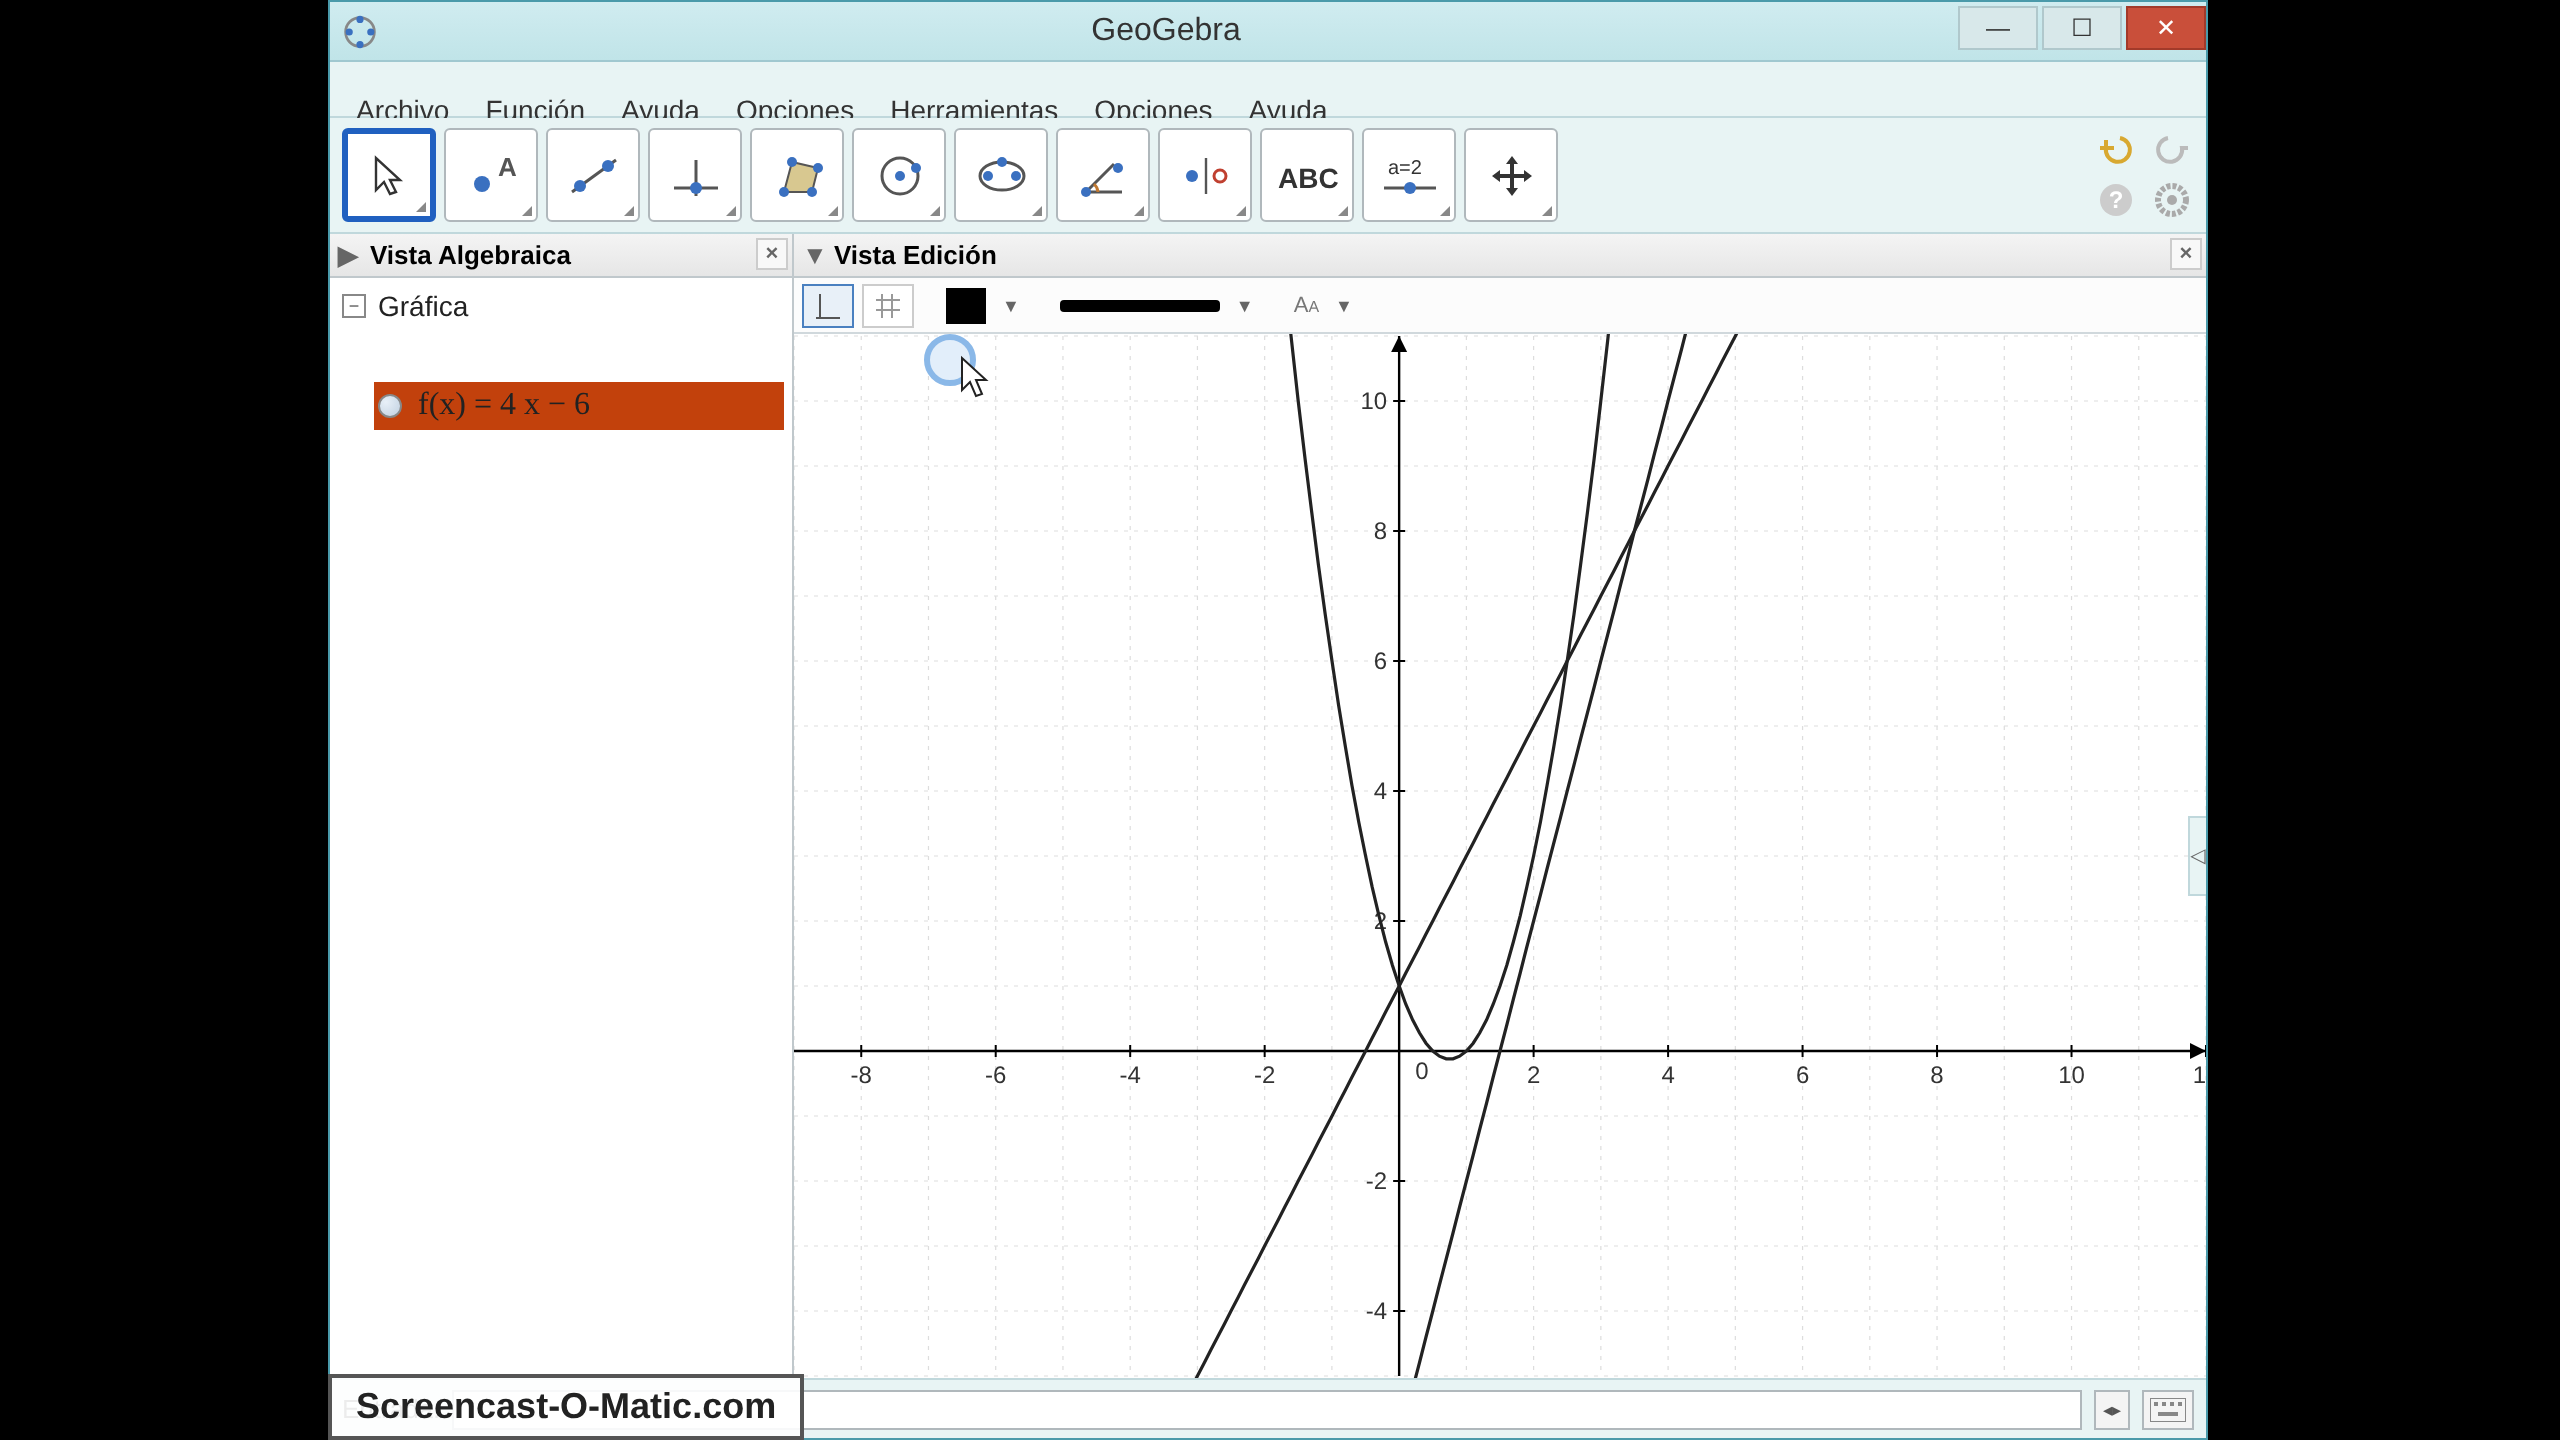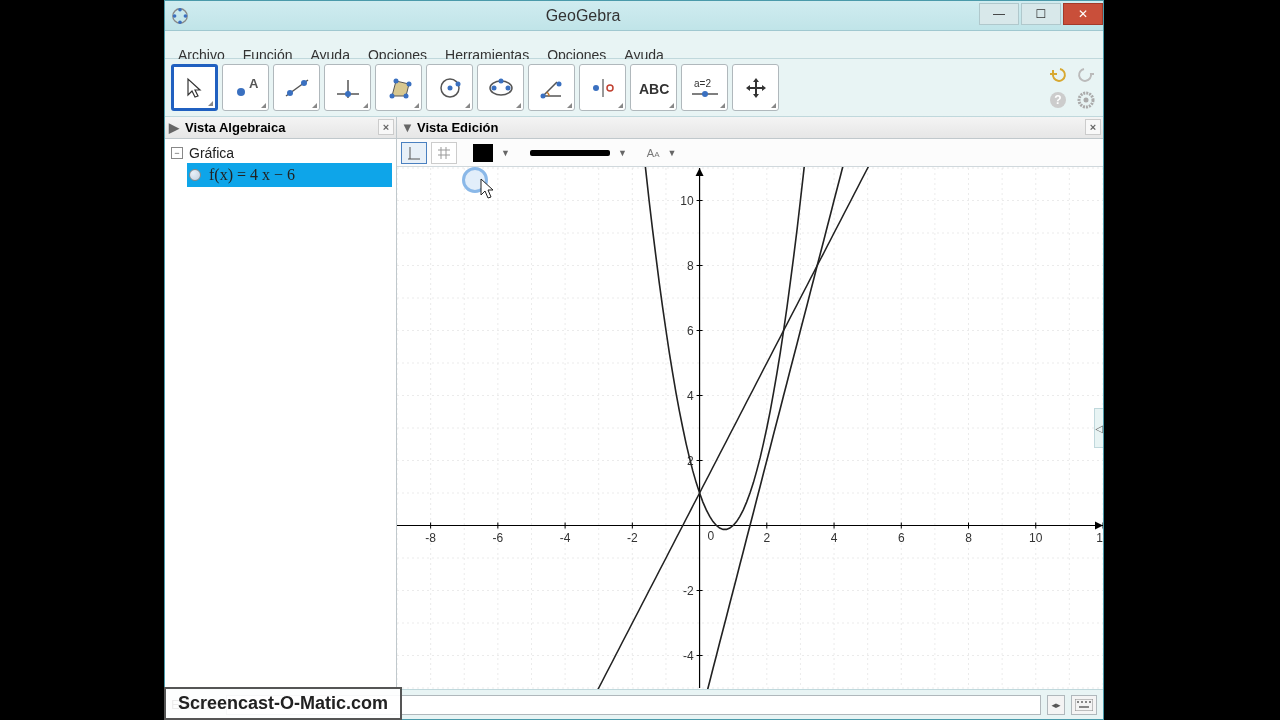--- a/index.html
+++ b/index.html
@@ -25,21 +25,21 @@
   .panel.algebra { width: 232px; background: #fff; border-right: 1px solid #c0c8cc; }
   .panel.graphics { flex: 1; background: #fff; position: relative; }
   .panel-header { height: 22px; background: linear-gradient(#f4f4f4,#e6e6e6); border-bottom: 1px solid #c0c8cc; display: flex; align-items: center; font-size: 13px; font-weight: bold; padding: 0 4px; position: relative;}
   .panel-header .arrow { width: 10px; text-align: center; margin-right: 6px; color: #666; }
   .panel-header .close-x { position: absolute; right: 2px; top: 2px; width: 16px; height: 16px; display: flex; align-items: center; justify-content: center; font-size: 11px; color: #666; border: 1px solid #ccc; background: #f8f8f8;}
   .algebra-content { padding: 4px 4px; font-size: 14px; color: #222; }
   .tree-node { padding: 2px 0 2px 2px; display: flex; align-items: center; }
   .tree-children { padding-left: 18px; }
   .tree-toggle { width: 12px; height: 12px; border: 1px solid #888; font-size: 9px; line-height: 10px; text-align: center; margin-right: 6px; color: #555; background: #fff;}
   .func-row { display: flex; align-items: center; padding: 3px 2px; }
-  .func-row.selected { background: #0ea5e9; }
+  .func-row.selected { background: #c2410c; margin-top: 28px; }
   .func-dot { width: 12px; height: 12px; border-radius: 50%; border: 1px solid #888; background: radial-gradient(circle at 30% 30%, #e8f0f8, #c0d0e0); margin-right: 8px; flex-shrink:0; }
   .func-expr { font-family: 'Times New Roman', serif; font-size: 16px; }
   .func-expr sup { font-size: 11px; }
   .graphics-toolbar { height: 28px; border-bottom: 1px solid #d0d8dc; display: flex; align-items: center; gap: 4px; padding: 0 4px; background: #fcfcfc;}
   .gfx-tool { width: 26px; height: 22px; border: 1px solid #ccc; background: #fff; display: flex; align-items: center; justify-content: center; font-size: 11px; color: #555;}
   .gfx-tool.active { border-color: #4a80c0; background: #e8f0f8; }
   .color-swatch { width: 20px; height: 18px; background: #000; }
   .line-style { width: 80px; height: 6px; background: #000; border-radius: 2px;}
   .dd-arrow { font-size: 9px; color: #666; padding: 0 4px;}
   .canvas-wrap { position: relative; flex: 1; overflow: hidden; }

